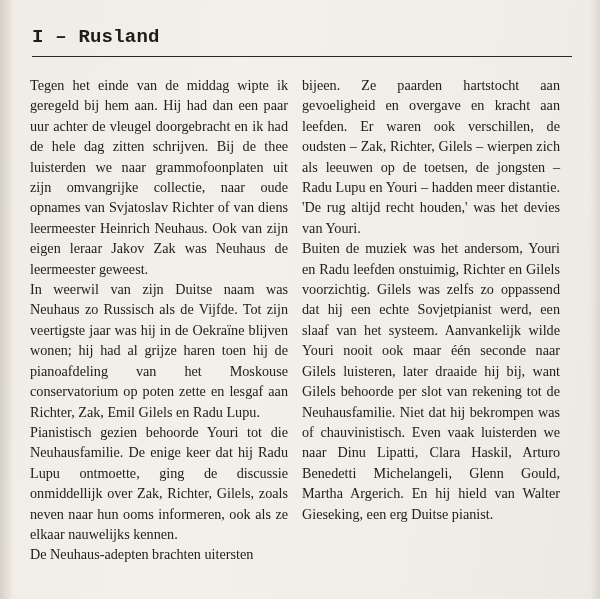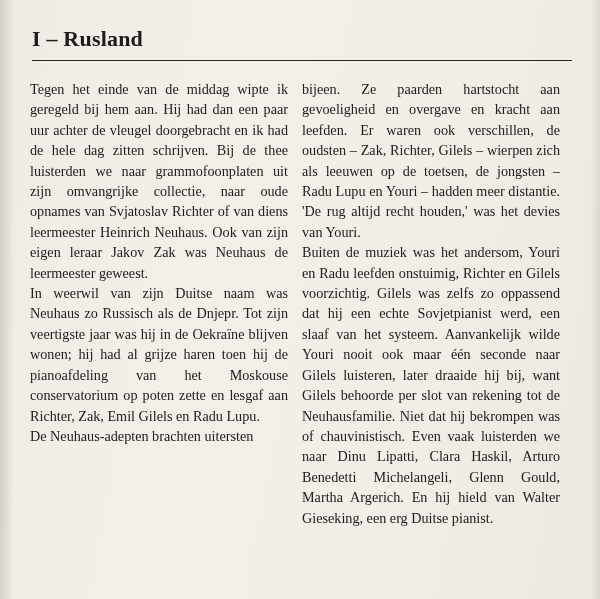--- a/index.html
+++ b/index.html
@@ -31,23 +31,23 @@
   }
   .page::after {
     content: "";
     position: absolute;
     right: 0; top: 0; bottom: 0;
     width: 10px;
     background: linear-gradient(270deg, rgba(150,140,125,0.20), rgba(255,255,255,0));
     pointer-events: none;
   }
   .chapter-title {
-    font-family: Liberation Serif, serif;
+    font-family: Liberation Mono, monospace;
     font-weight: bold;
-    font-size: 22px;
+    font-size: 19px;
     color: #1d1c1a;
     letter-spacing: 0.2px;
     margin: 4px 0 8px 2px;
   }
   .title-rule {
     border: none;
     border-top: 1.5px solid #2a2825;
     margin: 0 0 18px 2px;
     width: 540px;
   }
@@ -81,21 +81,22 @@
 
 <div class="page">
 
   <h1 class="chapter-title">I – Rusland</h1>
   <hr class="title-rule">
 
   <div class="columns">
 
     <div class="column">
       <p>Tegen het einde van de middag wipte ik geregeld bij hem aan. Hij had dan een paar uur achter de vleugel doorgebracht en ik had de hele dag zitten schrijven. Bij de thee luisterden we naar grammofoonplaten uit zijn omvangrijke collectie, naar oude opnames van Svjatoslav Richter of van diens leermeester Heinrich Neuhaus. Ook van zijn eigen leraar Jakov Zak was Neuhaus de leermeester geweest.</p>
-      <p class="indent">In weerwil van zijn Duitse naam was Neuhaus zo Russisch als de Dnjepr. Tot zijn veertigste jaar was hij in de Oekraïne blijven wonen; hij had al grijze haren toen hij de pianoafdeling van het Moskouse conservatorium op poten zette en lesgaf aan Richter, Zak, Emil Gilels en Radu Lupu.</p>
+      <p class="indent">In weerwil van zijn Duitse naam was Neuhaus zo Russisch als de Vijfde. Tot zijn veertigste jaar was hij in de Oekraïne blijven wonen; hij had al grijze haren toen hij de pianoafdeling van het Moskouse conservatorium op poten zette en lesgaf aan Richter, Zak, Emil Gilels en Radu Lupu.</p>
+      <p class="indent">Pianistisch gezien behoorde Youri tot die Neuhausfamilie. De enige keer dat hij Radu Lupu ontmoette, ging de discussie onmiddellijk over Zak, Richter, Gilels, zoals neven naar hun ooms informeren, ook als ze elkaar nauwelijks kennen.</p>
       <p class="indent">De Neuhaus-adepten brachten uitersten</p>
     </div>
 
     <div class="column">
       <p>bijeen. Ze paarden hartstocht aan gevoeligheid en overgave en kracht aan leefden. Er waren ook verschillen, de oudsten – Zak, Richter, Gilels – wierpen zich als leeuwen op de toetsen, de jongsten – Radu Lupu en Youri – hadden meer distantie. 'De rug altijd recht houden,' was het devies van Youri.</p>
       <p class="indent">Buiten de muziek was het andersom, Youri en Radu leefden onstuimig, Richter en Gilels voorzichtig. Gilels was zelfs zo oppassend dat hij een echte Sovjetpianist werd, een slaaf van het systeem. Aanvankelijk wilde Youri nooit ook maar één seconde naar Gilels luisteren, later draaide hij bij, want Gilels behoorde per slot van rekening tot de Neuhausfamilie. Niet dat hij bekrompen was of chauvinistisch. Even vaak luisterden we naar Dinu Lipatti, Clara Haskil, Arturo Benedetti Michelangeli, Glenn Gould, Martha Argerich. En hij hield van Walter Gieseking, een erg Duitse pianist.</p>
     </div>
 
   </div>
 </div>

